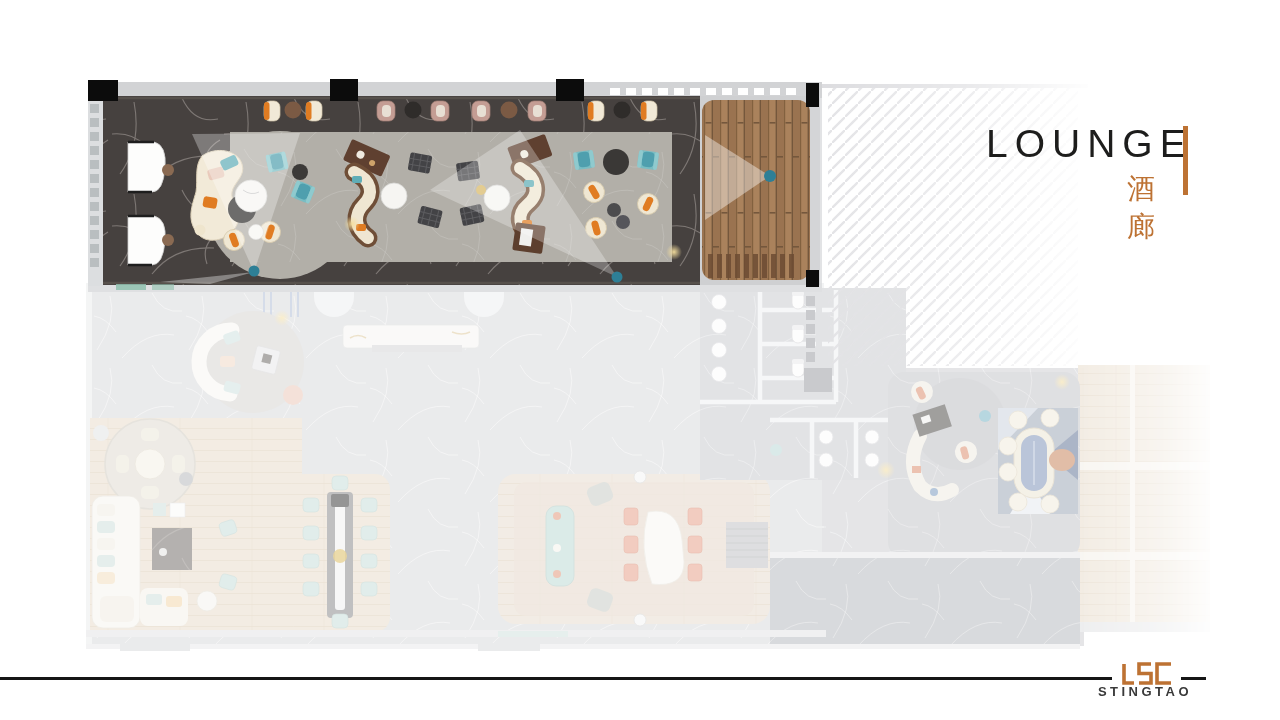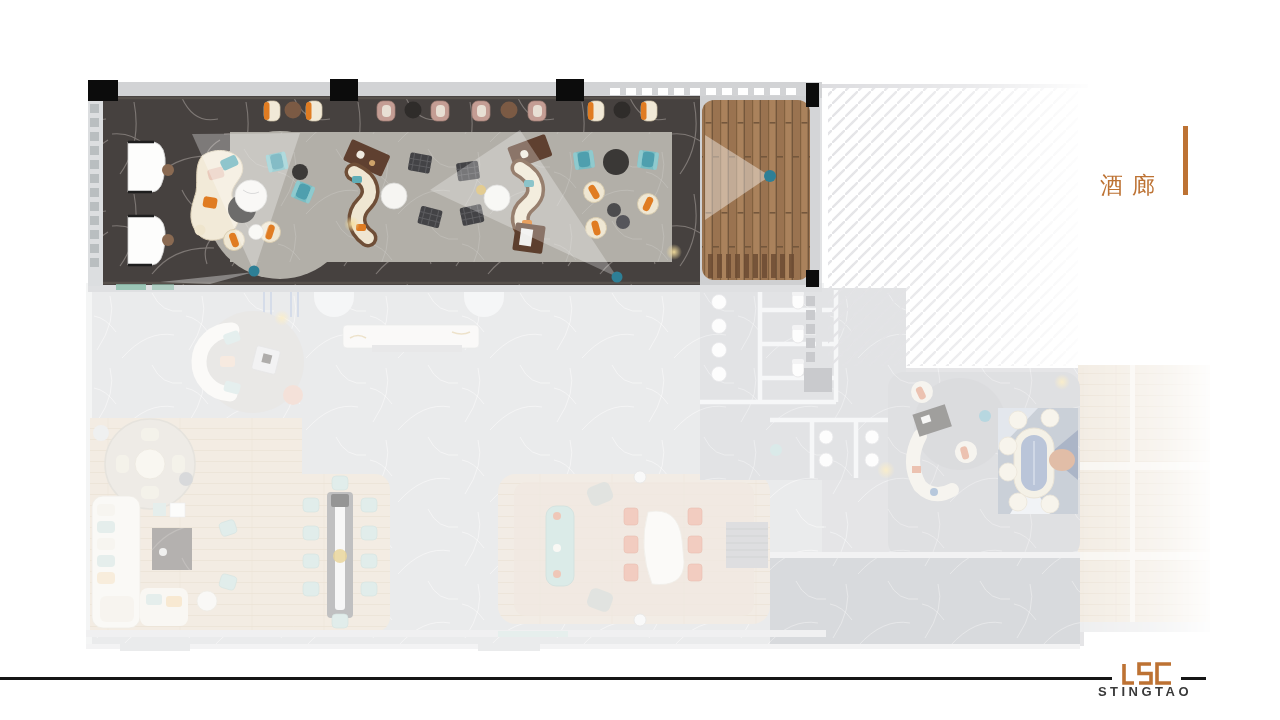--- a/index.html
+++ b/index.html
@@ -3,21 +3,21 @@
 <meta charset="utf-8">
 <style>
   html,body{margin:0;padding:0;background:#ffffff;}
   .stage{position:relative;width:1280px;height:720px;background:#fff;overflow:hidden;
          font-family:"Liberation Sans",sans-serif;}
   .stage svg{position:absolute;left:0;top:0;}
   
   .title-en{position:absolute;left:986px;top:122px;font-size:39px;font-weight:400;
             letter-spacing:7px;color:var(--ink);}
   .title-zh{position:absolute;left:1096px;top:170px;width:68px;text-align:right;
-            font-size:23px;letter-spacing:9px;color:var(--accent);}
+            font-size:28px;letter-spacing:9px;color:var(--accent);}
   .title-bar{position:absolute;left:1183px;top:126px;width:5px;height:69px;
              background:var(--accent);}
   
   .rule-left{position:absolute;left:0;top:677px;width:1112px;height:3px;background:#161616;}
   .rule-right{position:absolute;left:1181px;top:677px;width:25px;height:3px;background:#161616;}
   .logo-mark{position:absolute;left:1119px;top:661px;}
   .logo-name{position:absolute;left:1082px;top:684px;width:126px;text-align:center;
              font-size:13px;letter-spacing:3.5px;color:var(--logo-text);font-weight:700;}
   .sr{position:absolute;width:1px;height:1px;overflow:hidden;clip-path:inset(50%);}
   
@@ -534,20 +534,21 @@
       <circle cx="254" cy="271" r="5.5" fill="var(--camera-dot)"></circle>
       <circle cx="617" cy="277" r="5.5" fill="var(--camera-dot)"></circle>
       <circle cx="770" cy="176" r="6" fill="var(--camera-dot)"></circle>
     </g>
 
     <rect x="116" y="284" width="30" height="6" fill="#8fbfae" opacity="0.85"></rect>
     <rect x="152" y="284" width="22" height="6" fill="#8fbfae" opacity="0.6"></rect>
   </g>
 </svg>
 
+<div class="title-en">LOUNGE</div>
 <div class="title-zh">酒廊</div>
 <div class="title-bar"></div>
 
 <div class="rule-left"></div>
 <div class="rule-right"></div>
 <div class="logo-mark">
   <svg width="56" height="26" viewBox="0 0 56 26">
     <g fill="none" stroke-width="3.6" class="f-accent">
       <path d="M5,3 V22 H15"></path>
       <path d="M32,3 H20 V12.5 H32 V22 H20"></path>

